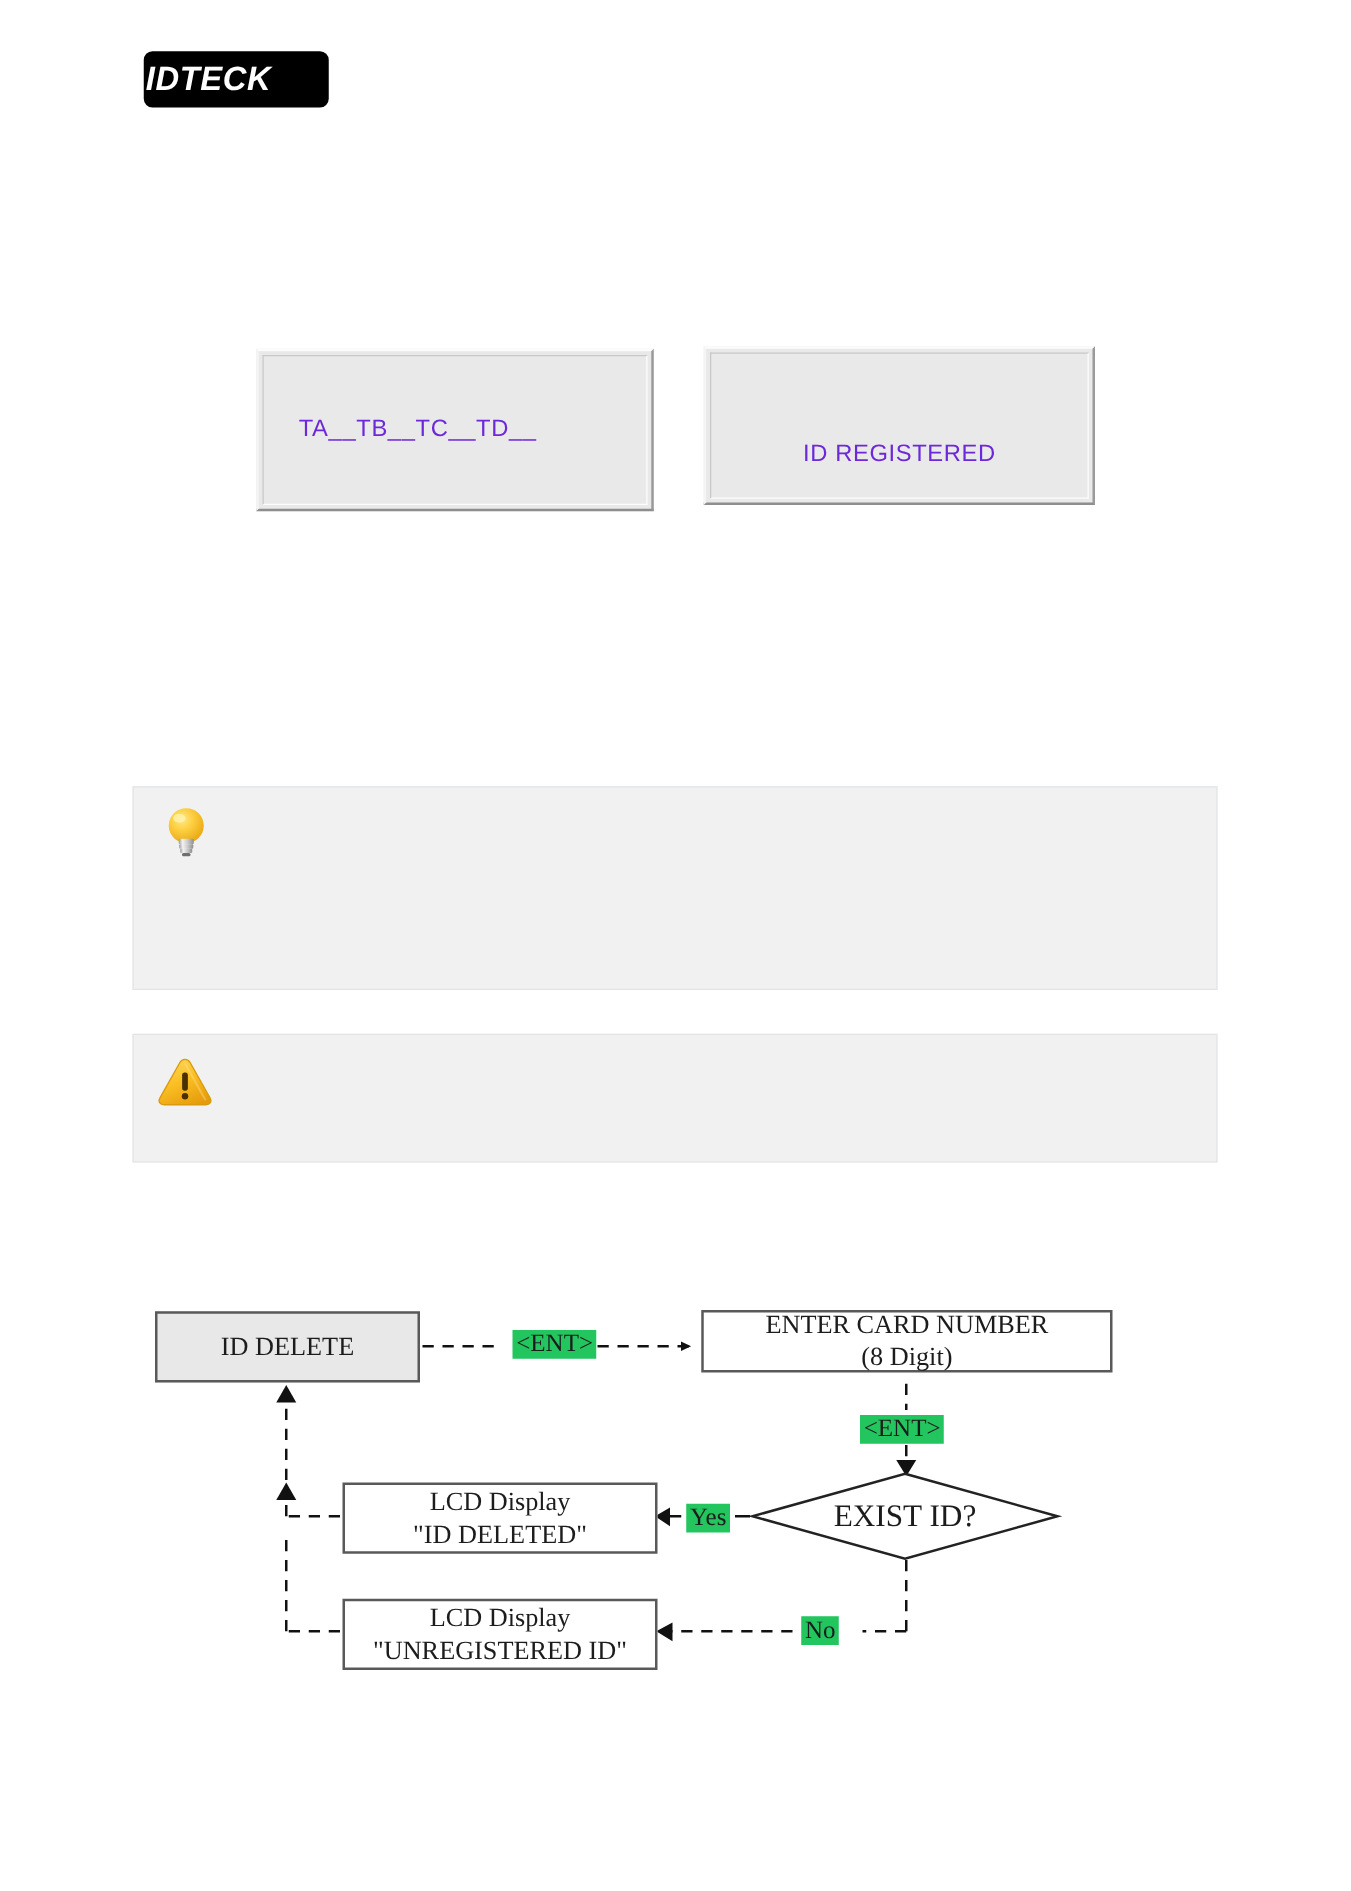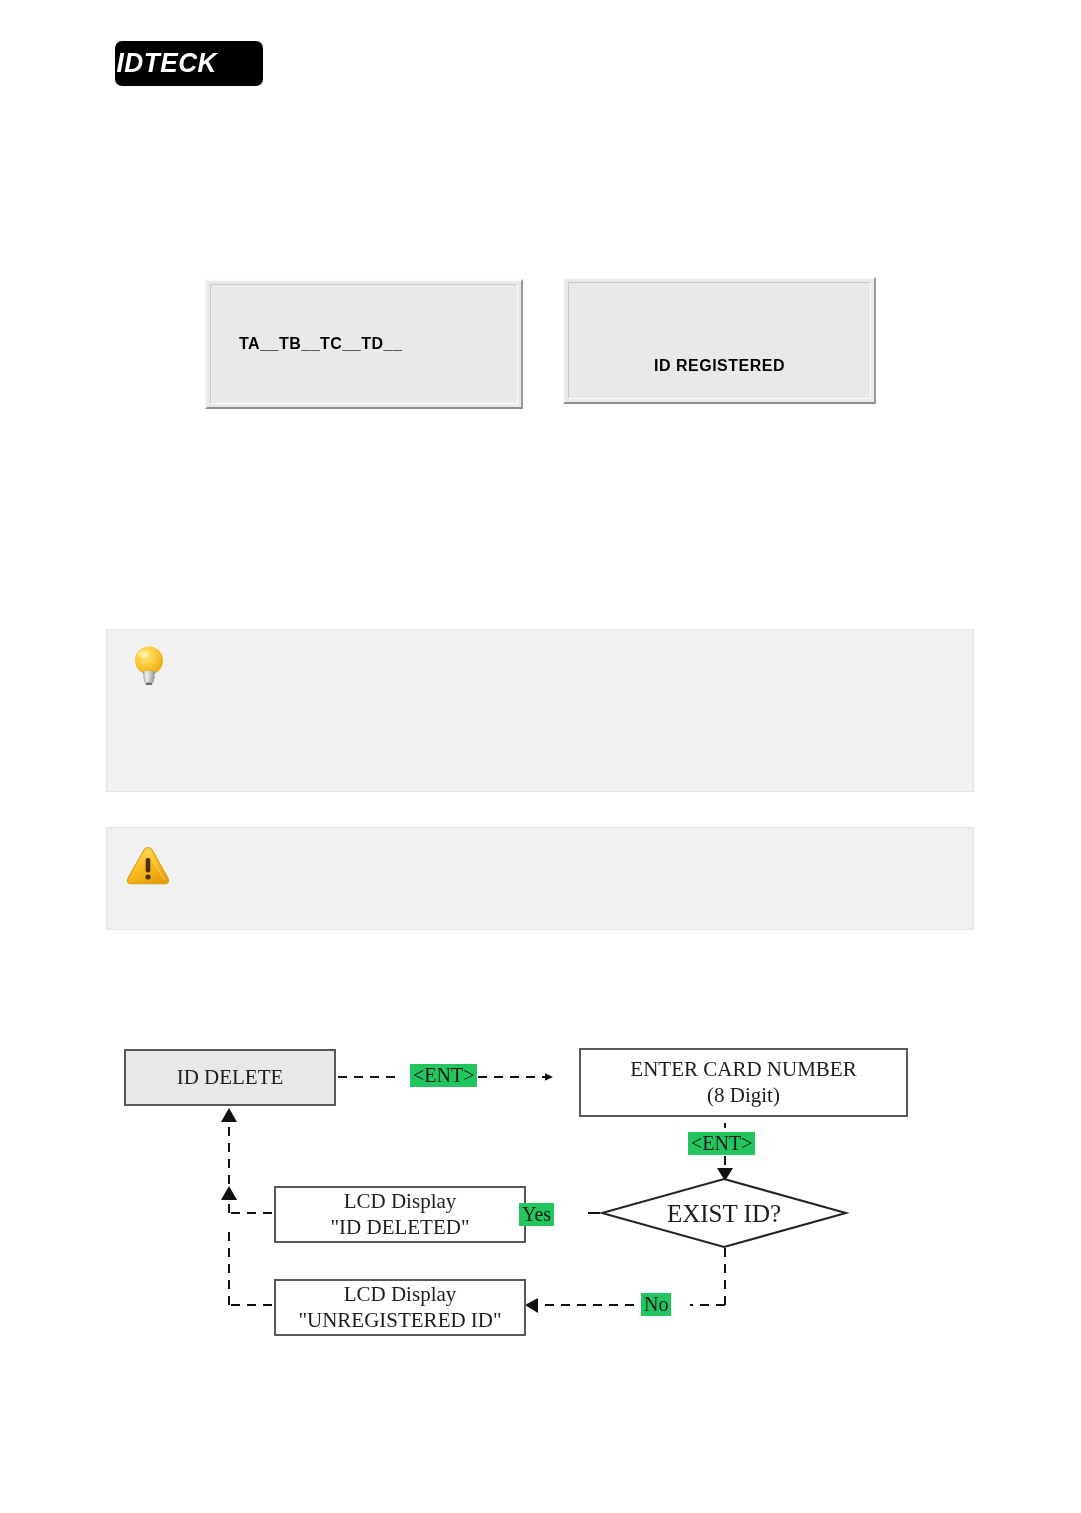--- a/index.html
+++ b/index.html
@@ -60,23 +60,23 @@
     border-top: 1px solid #c8c8c8;
     border-left: 1px solid #c8c8c8;
     border-right: 1px solid #fdfdfd;
     border-bottom: 1px solid #fdfdfd;
     display: flex;
     flex-direction: column;
     justify-content: center;
   }
   .lcd-line {
     font-family: "Liberation Sans", sans-serif;
-    font-weight: bold;
-    font-size: 16px;
-    color: #000000;
+    font-weight: normal;
+    font-size: 19px;
+    color: #6d28d9;
     letter-spacing: 0.5px;
     line-height: 1.42;
     text-align: center;
     white-space: pre;
   }
 
   #lcd-status {
     left: 205px;
     top: 279px;
     width: 318px;
@@ -158,21 +158,21 @@
   .fc-line {
     font-family: "Liberation Serif", serif;
     font-size: 21px;
     color: #1c1c1c;
     line-height: 1.22;
     text-align: center;
     white-space: nowrap;
   }
 
   #fc-id-delete      { left: 124px; top: 1049px; width: 212px; height: 57px; }
-  #fc-enter-card     { left: 561px; top: 1048px; width: 329px; height: 69px; margin-left: 18px; }
+  #fc-enter-card     { left: 561px; top: 1048px; width: 329px; height: 50px; }
   #fc-lcd-deleted    { left: 274px; top: 1186px; width: 252px; height: 57px; }
   #fc-lcd-unreg      { left: 274px; top: 1279px; width: 252px; height: 57px; }
 
   .fc-diamond-label {
     position: absolute;
     left: 601px;
     top: 1200px;
     width: 246px;
     text-align: center;
     font-family: "Liberation Serif", serif;
@@ -184,21 +184,21 @@
     position: absolute;
     font-family: "Liberation Serif", serif;
     font-size: 20px;
     color: #1c1c1c;
     background: #22c55e;
     padding: 0 3px;
     white-space: nowrap;
   }
   #lbl-ent-1 { left: 410px; top: 1064px; }
   #lbl-ent-2 { left: 688px; top: 1132px; }
-  #lbl-yes   { left: 519px; top: 1203px; text-align: center; }
+  #lbl-yes   { left: 549px; top: 1203px; text-align: center; }
   #lbl-no    { left: 641px; top: 1293px; }
 </style>
 </head>
 <body>
 
 <div id="logo">
   <span class="logo-text">IDTECK</span>
 </div>
 
 <div class="lcd" id="lcd-status">

